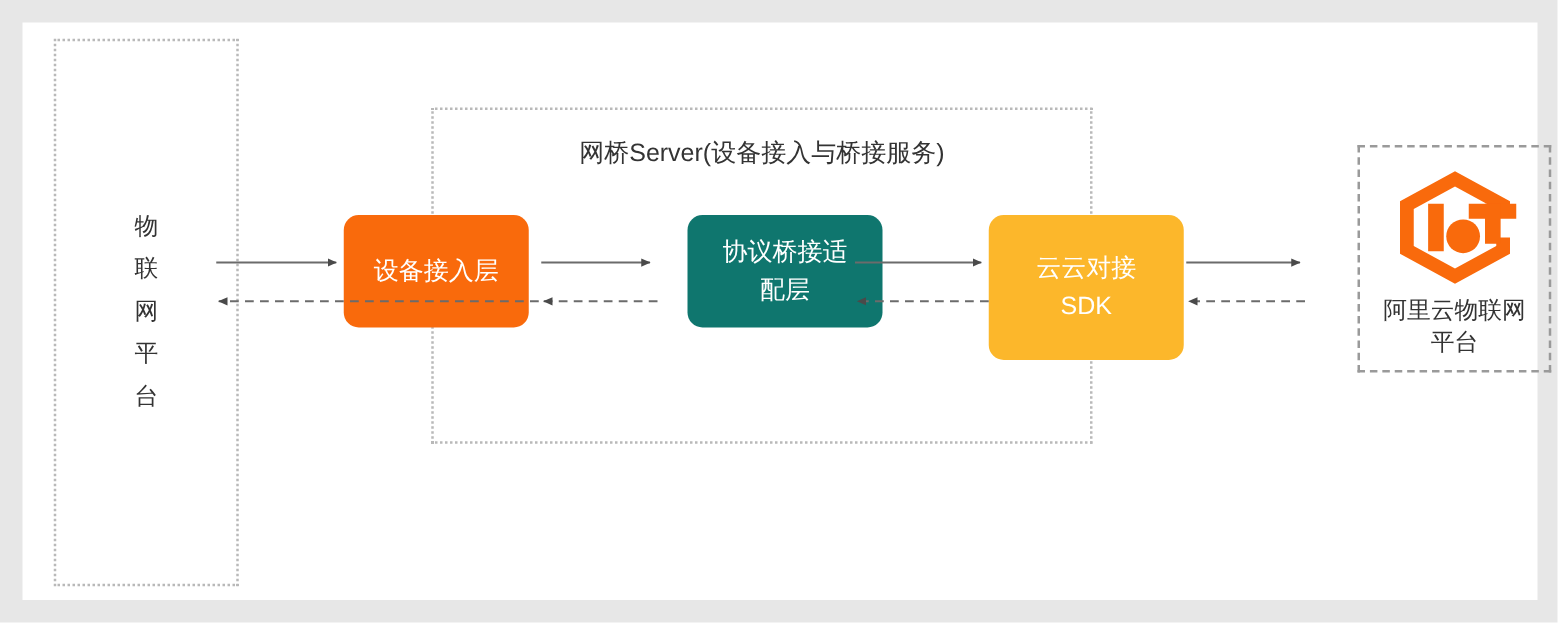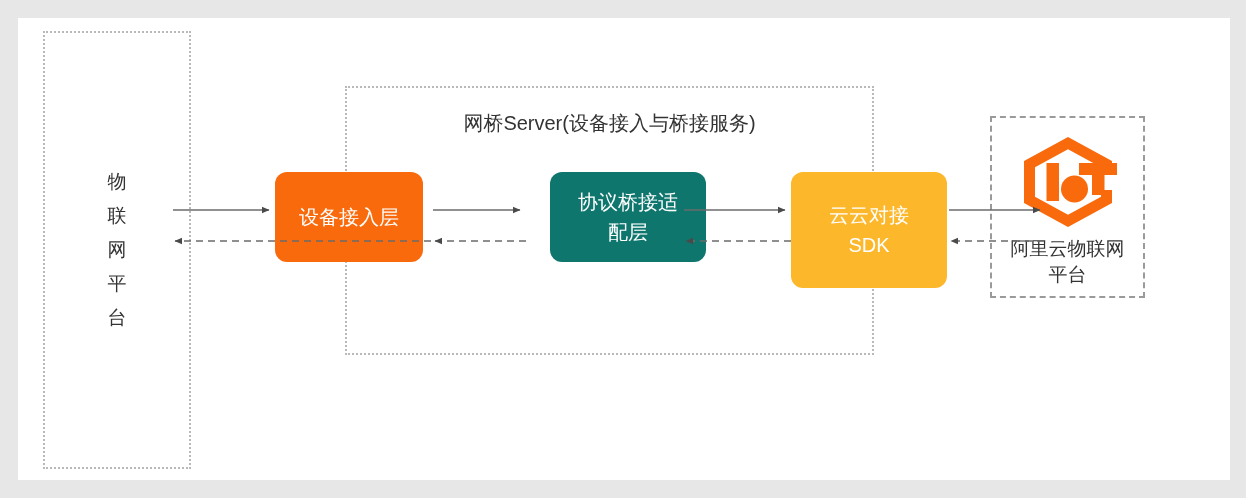--- a/index.html
+++ b/index.html
@@ -68,21 +68,21 @@
     left: 327px;
     top: 92px;
     width: 529px;
     text-align: center;
     color: #333333;
     font-size: 20px;
     line-height: 26px;
   }
 
   #cloud-platform {
-    left: 972px;
+    left: 1068px;
     top: 98px;
     width: 155px;
     height: 182px;
   }
 
   
   #iot-logo {
     position: absolute;
     left: 50%;
     transform: translateX(-50%);

